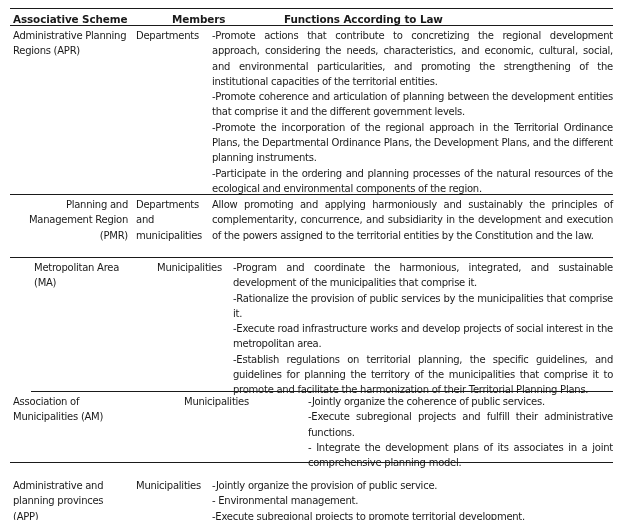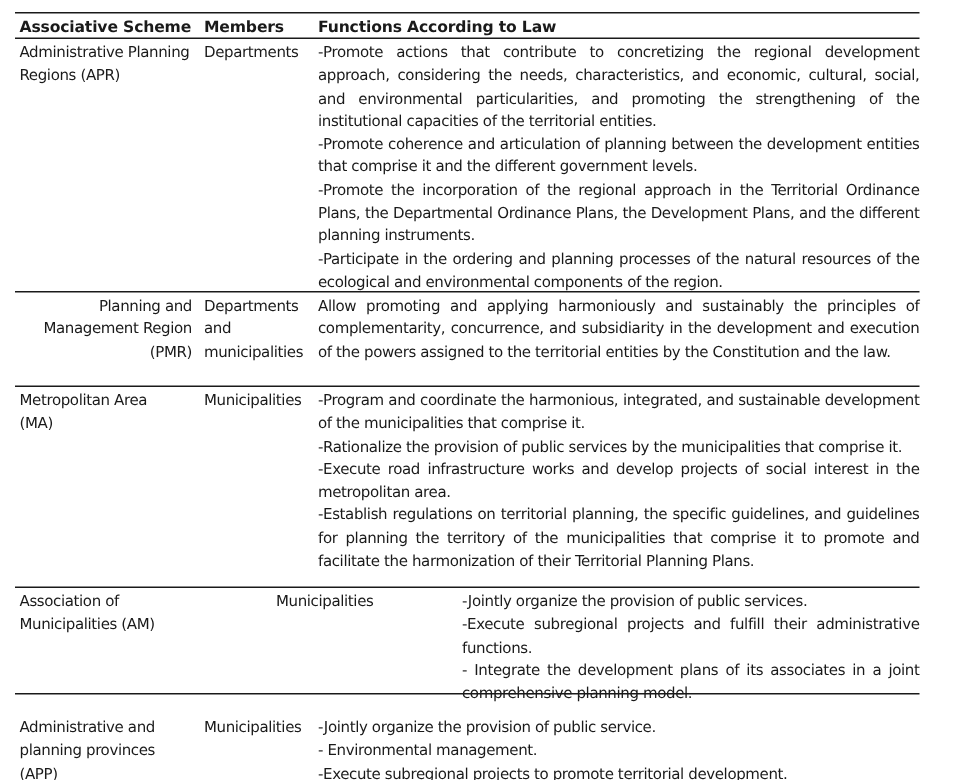--- a/index.html
+++ b/index.html
@@ -1,30 +1,30 @@
 <!DOCTYPE html>
 <html><head>
 <meta charset="utf-8">
 <style>
   html, body { margin: 0; padding: 0; background: #ffffff; }
   body { width: 639px; height: 520px; position: relative; overflow: hidden;
          font-family: "DejaVu Sans", sans-serif; color: #1a1a1a; }
   .tbl { position: absolute; left: 10px; top: 8px; width: 603px; }
   .hdr, .row { display: flex; border-bottom: 1.3px solid #1a1a1a; box-sizing: border-box; }
-  .hdr { border-top: 1.3px solid #1a1a1a; height: 18px; align-items: flex-end; }
+  .hdr { border-top: 1.3px solid #1a1a1a; height: 18px; align-items: center; gap: 36px; }
   .c1 { width: 126px; padding-left: 3px; box-sizing: border-box; }
   .c2 { width: 76px; box-sizing: border-box; }
   .c3 { flex: 1; box-sizing: border-box; text-align: justify; }
   .hdr span { font-weight: bold; font-size: 10.4px; letter-spacing: -0.1px; }
   .row { padding-top: 2px; padding-bottom: 2px; }
   .cell { font-size: 10px; line-height: 15.3px; letter-spacing: -0.25px; }
   .c3 .cell .ln { display: block; text-align: justify; text-align-last: left; }
   .r1 { height: 169px; justify-content: center; }
   .r2 { height: 63px; }
-  .r3 { height: 134px; }
+  .r3 { height: 134px; margin-left: 21px; }
   .r4 { height: 71px; gap: 48px; }
   .r5 { height: 49px; margin-top: 13px; }
 </style>
 </head>
 <body>
 
 <div class="tbl">
   <div class="hdr">
     <div class="c1"><span>Associative Scheme</span></div>
     <div class="c2"><span>Members</span></div>
@@ -65,21 +65,21 @@
       <span class="ln">-Establish regulations on territorial planning, the specific guidelines, and guidelines for planning the territory of the municipalities that comprise it to promote and facilitate the harmonization of their Territorial Planning Plans.</span>
     </div>
       </div>
   </div>
 
   <div class="row r4">
     <div class="c1 cell" style="padding-right:4px;">Association of Municipalities (AM)</div>
     <div class="c2 cell">Municipalities</div>
     <div class="c3">
         <div class="cell">
-      <span class="ln">-Jointly organize the provision of public services.</span>
+      <span class="ln">-Jointly organize the coherence of public services.</span>
       <span class="ln"> -Execute subregional projects and fulfill their administrative functions.</span>
       <span class="ln">- Integrate the development plans of its associates in a joint comprehensive planning model.</span>
     </div>
       </div>
   </div>
 
   <div class="row r5">
     <div class="c1 cell" style="padding-right:14px;">Administrative and planning provinces (APP)</div>
     <div class="c2 cell">Municipalities</div>
     <div class="c3">

